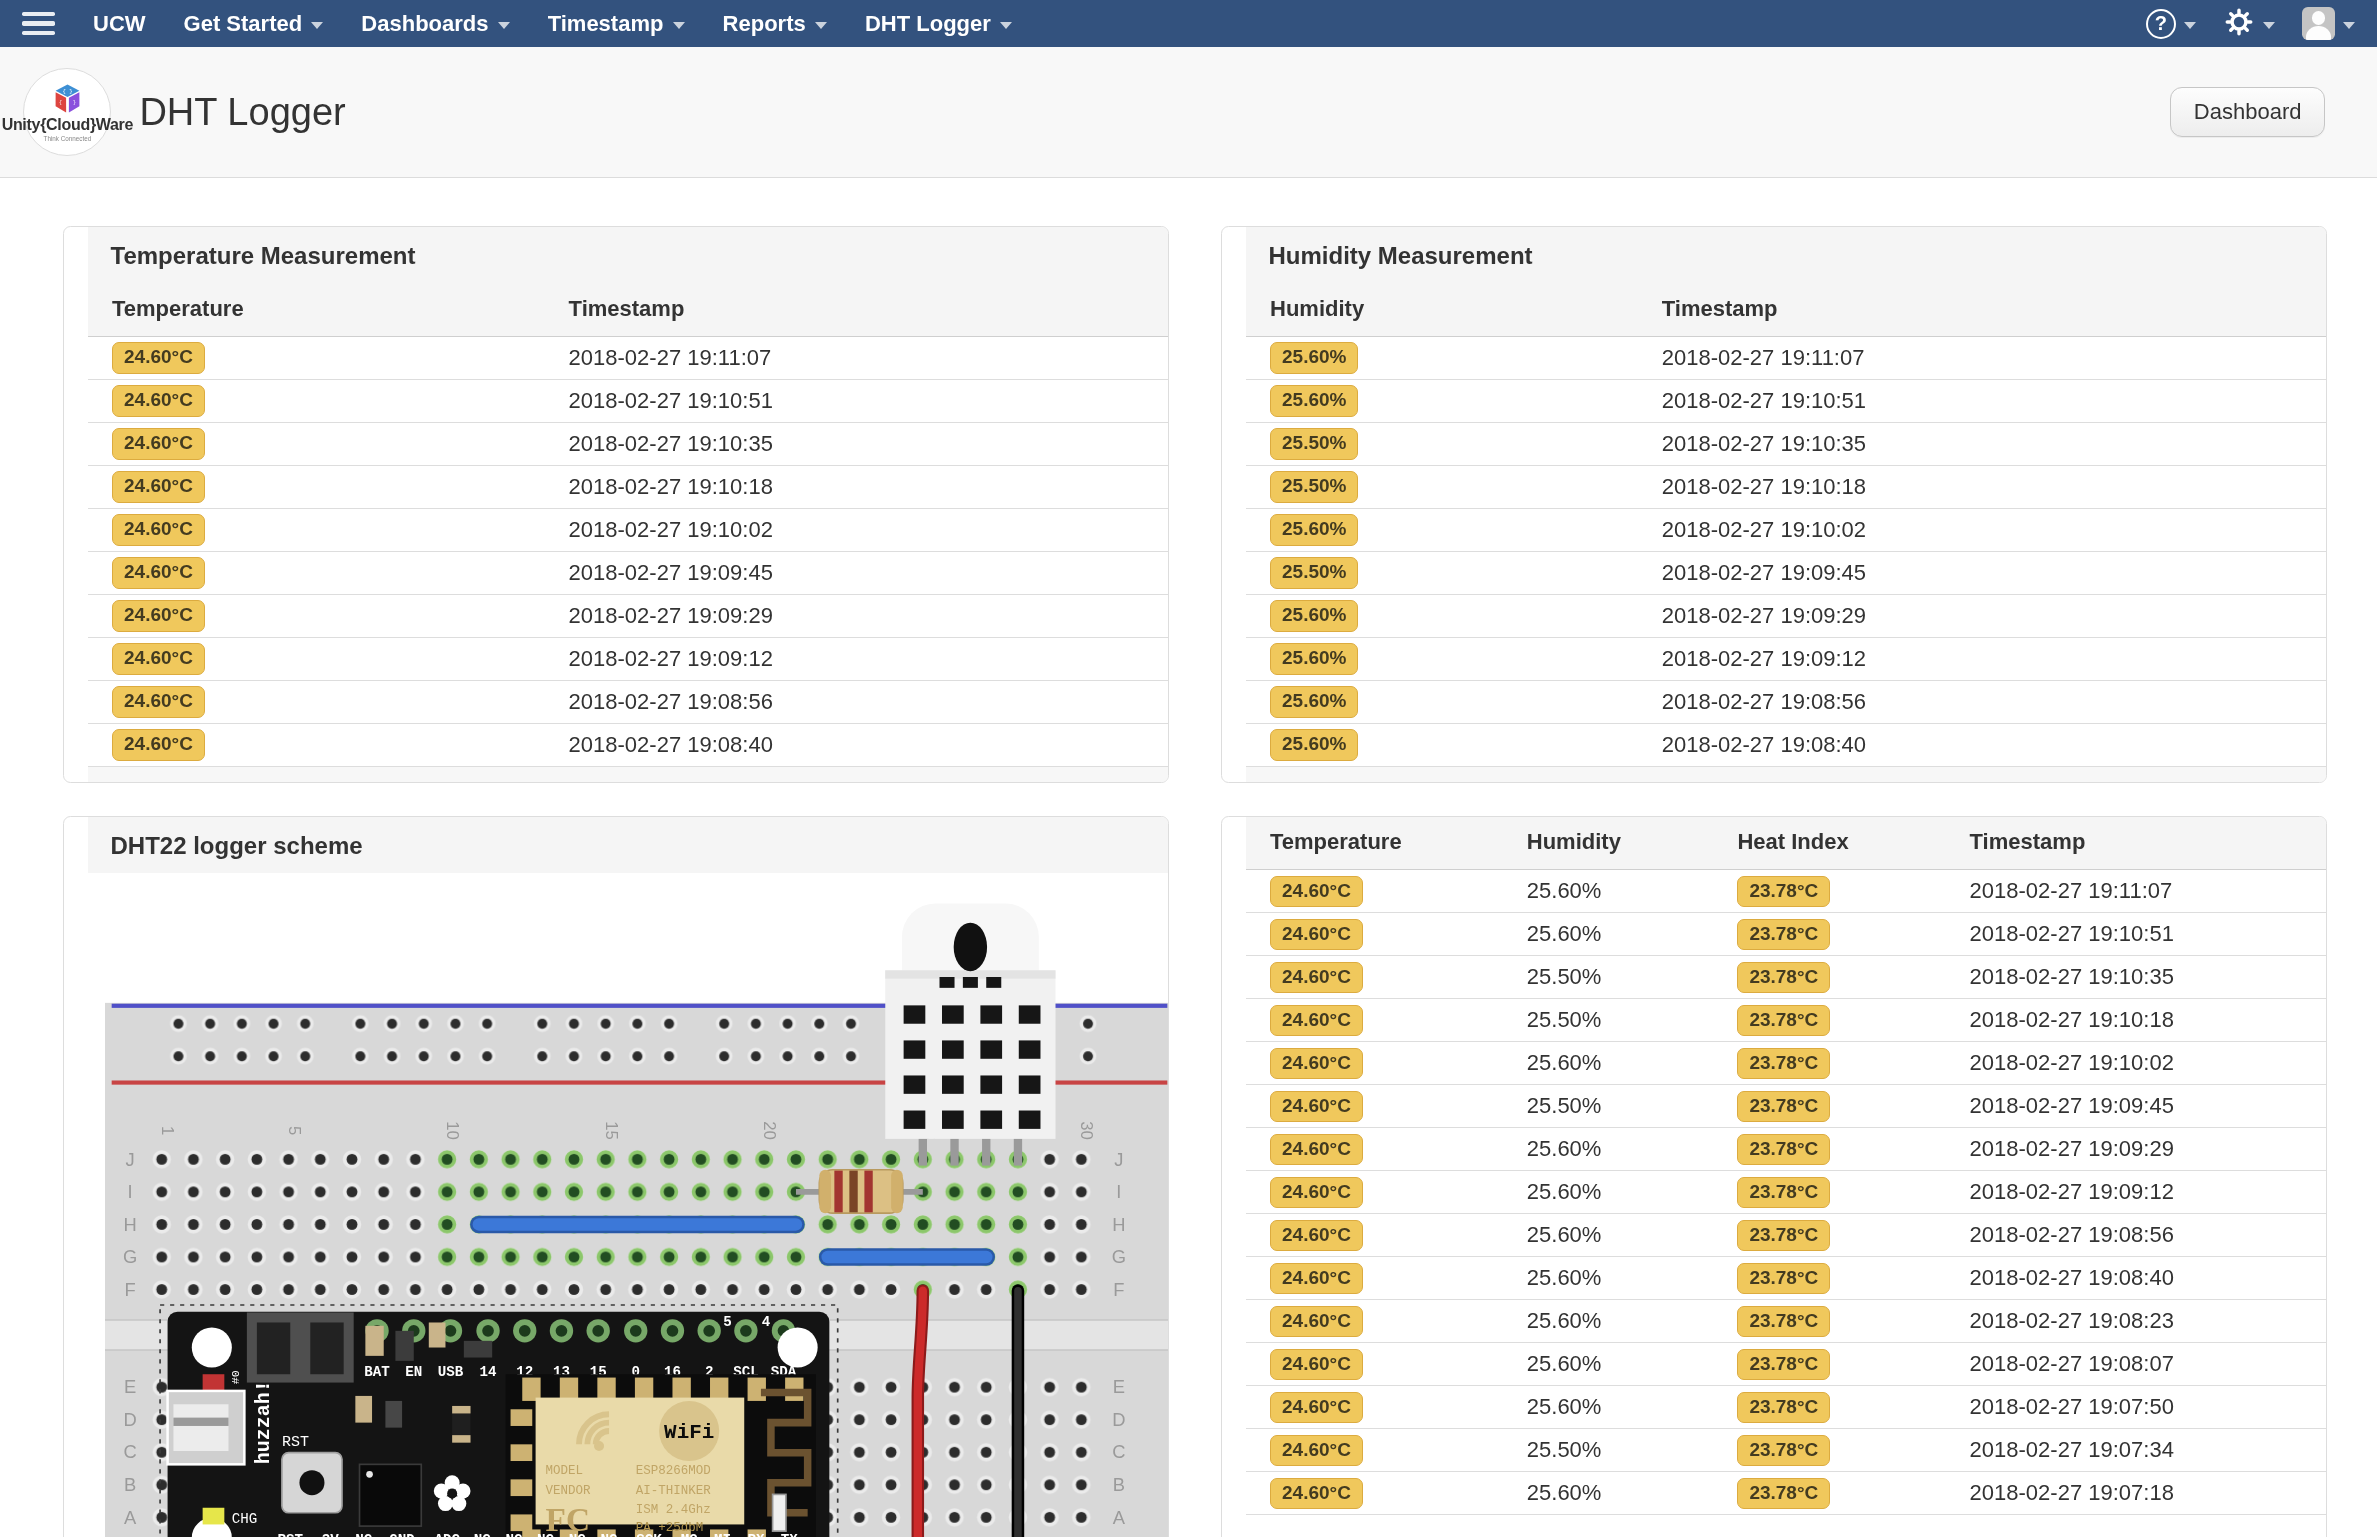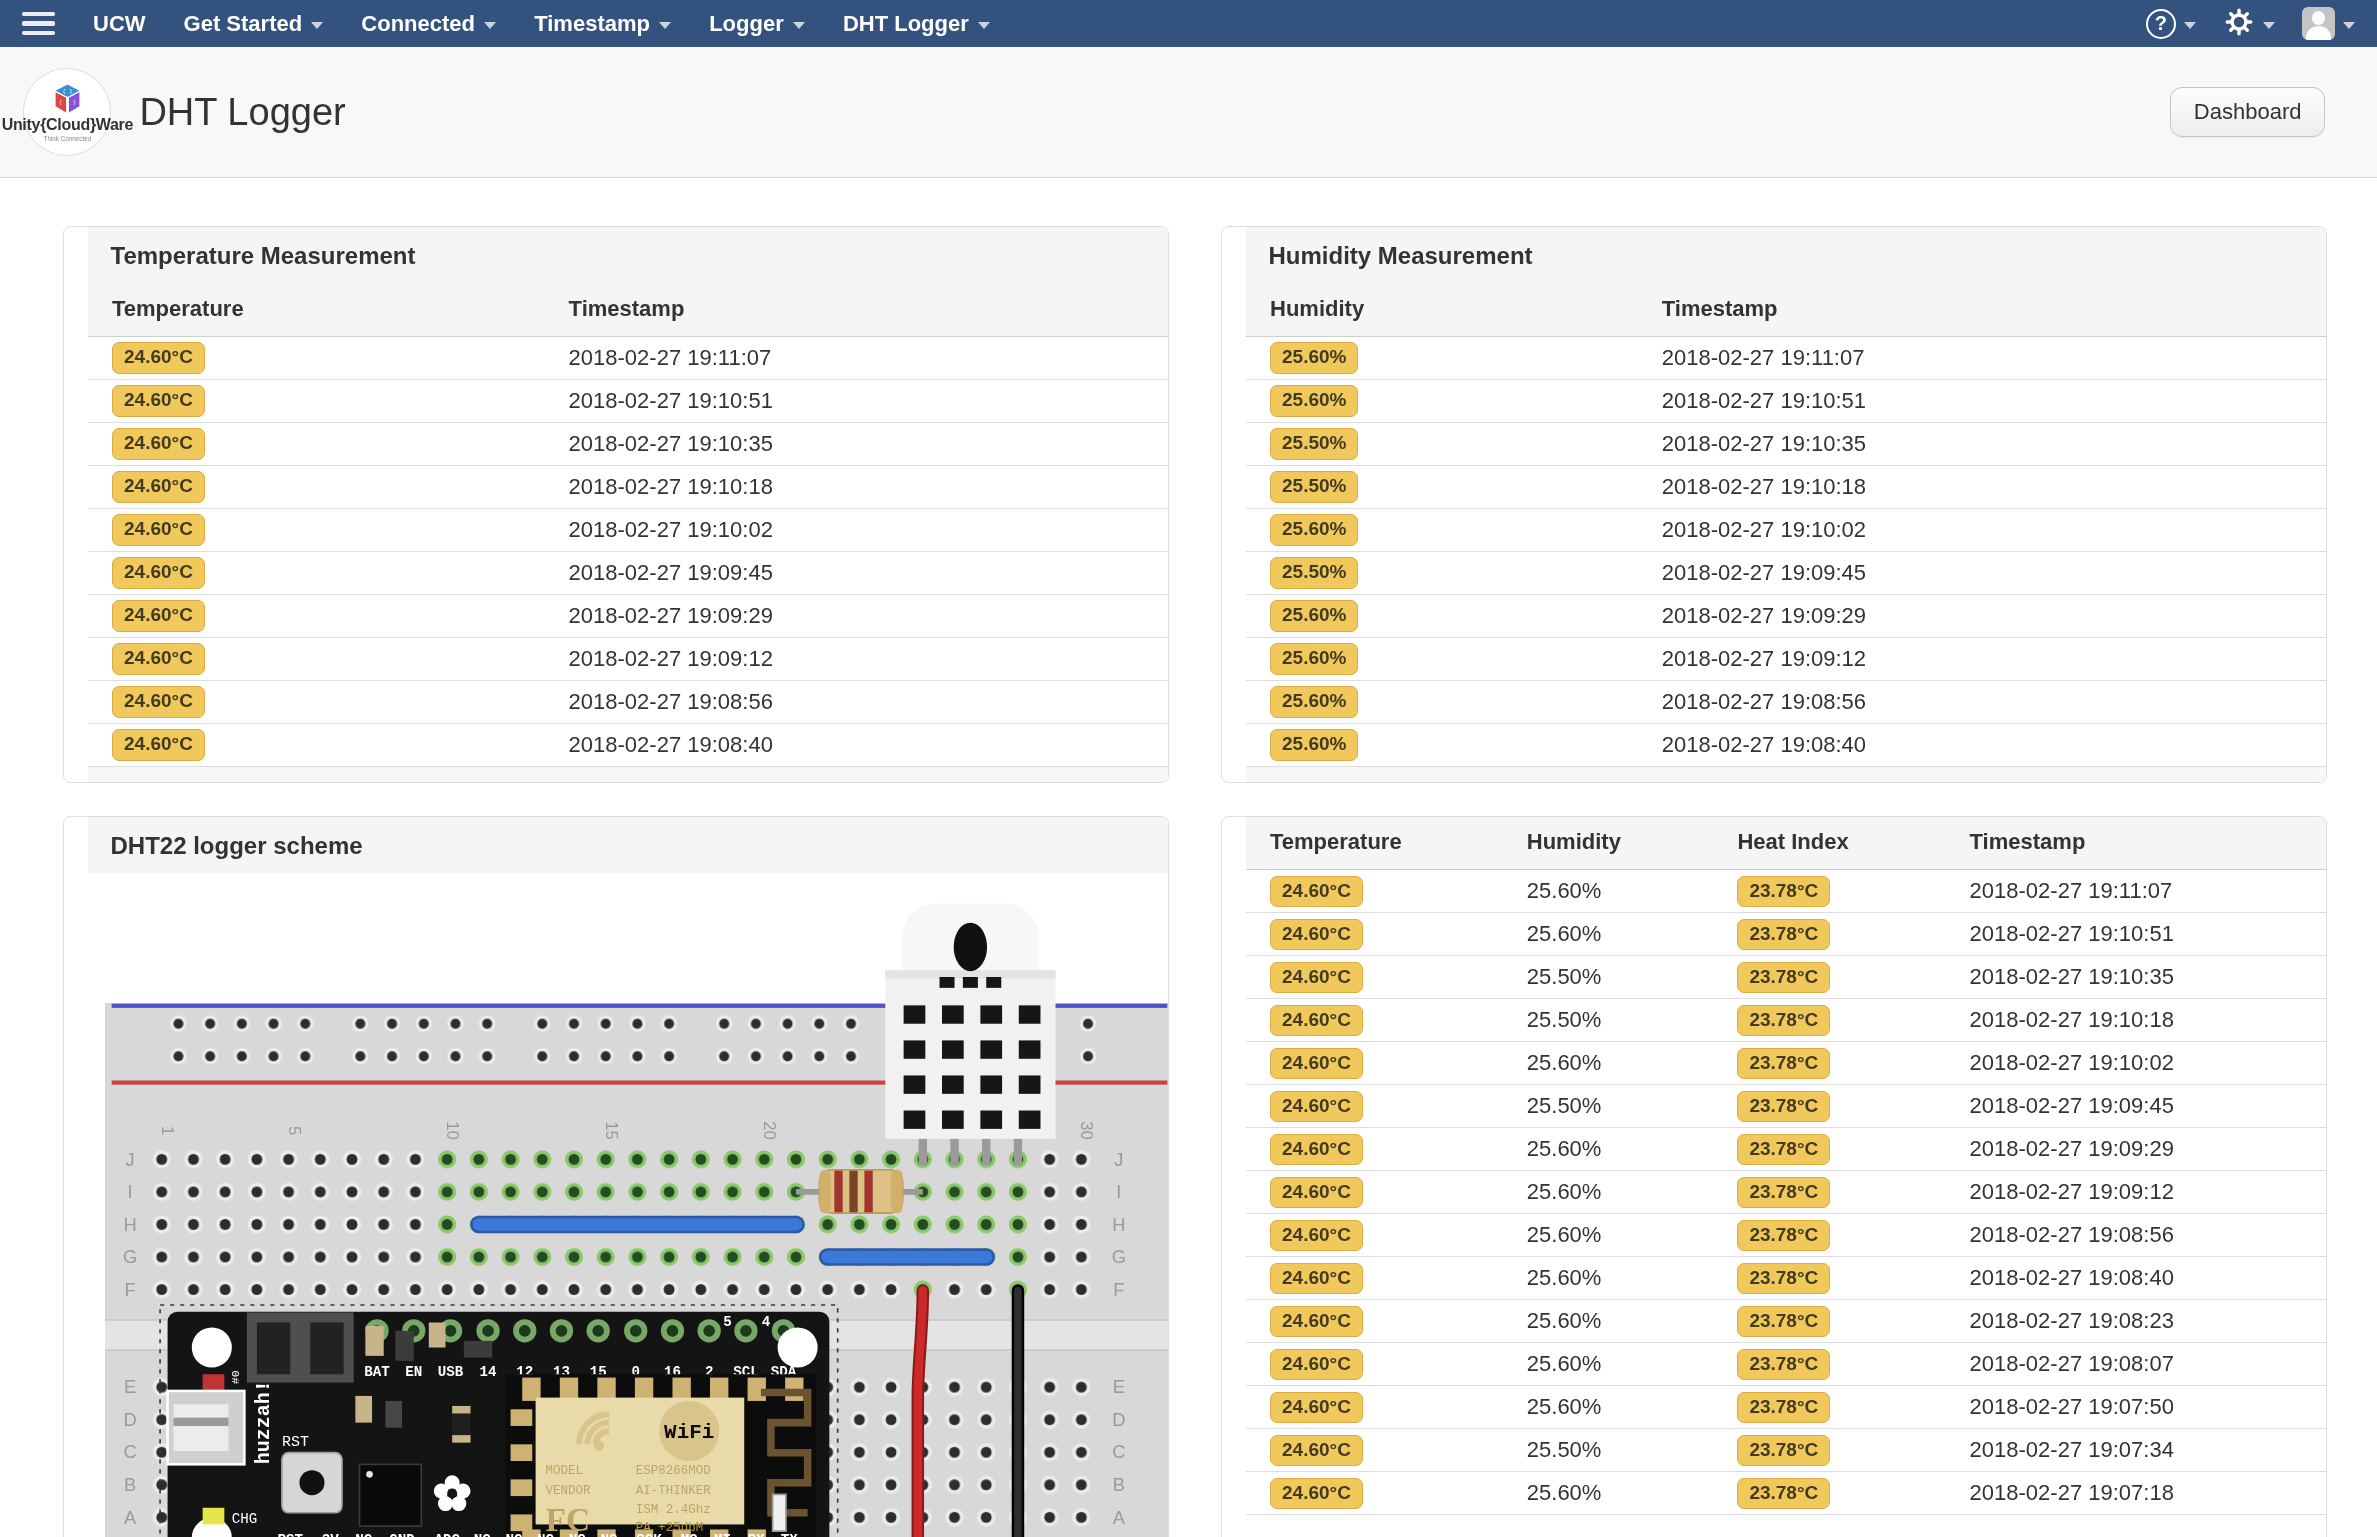--- a/index.html
+++ b/index.html
@@ -70,29 +70,29 @@
     </div>
   <div class="nav-items">
     <div class="nav-item">
         <span>UCW</span>
       </div>
     <div class="nav-item">
         <span>Get Started</span>
         <span class="caret"></span>
       </div>
     <div class="nav-item">
-        <span>Connected</span>
+        <span>Dashboards</span>
         <span class="caret"></span>
       </div>
     <div class="nav-item">
         <span>Timestamp</span>
         <span class="caret"></span>
       </div>
     <div class="nav-item">
-        <span>Logger</span>
+        <span>Reports</span>
         <span class="caret"></span>
       </div>
     <div class="nav-item">
         <span>DHT Logger</span>
         <span class="caret"></span>
       </div>
   </div>
   <div class="nav-right">
     <div class="iconbox">
       <div class="help-circle">?</div>

